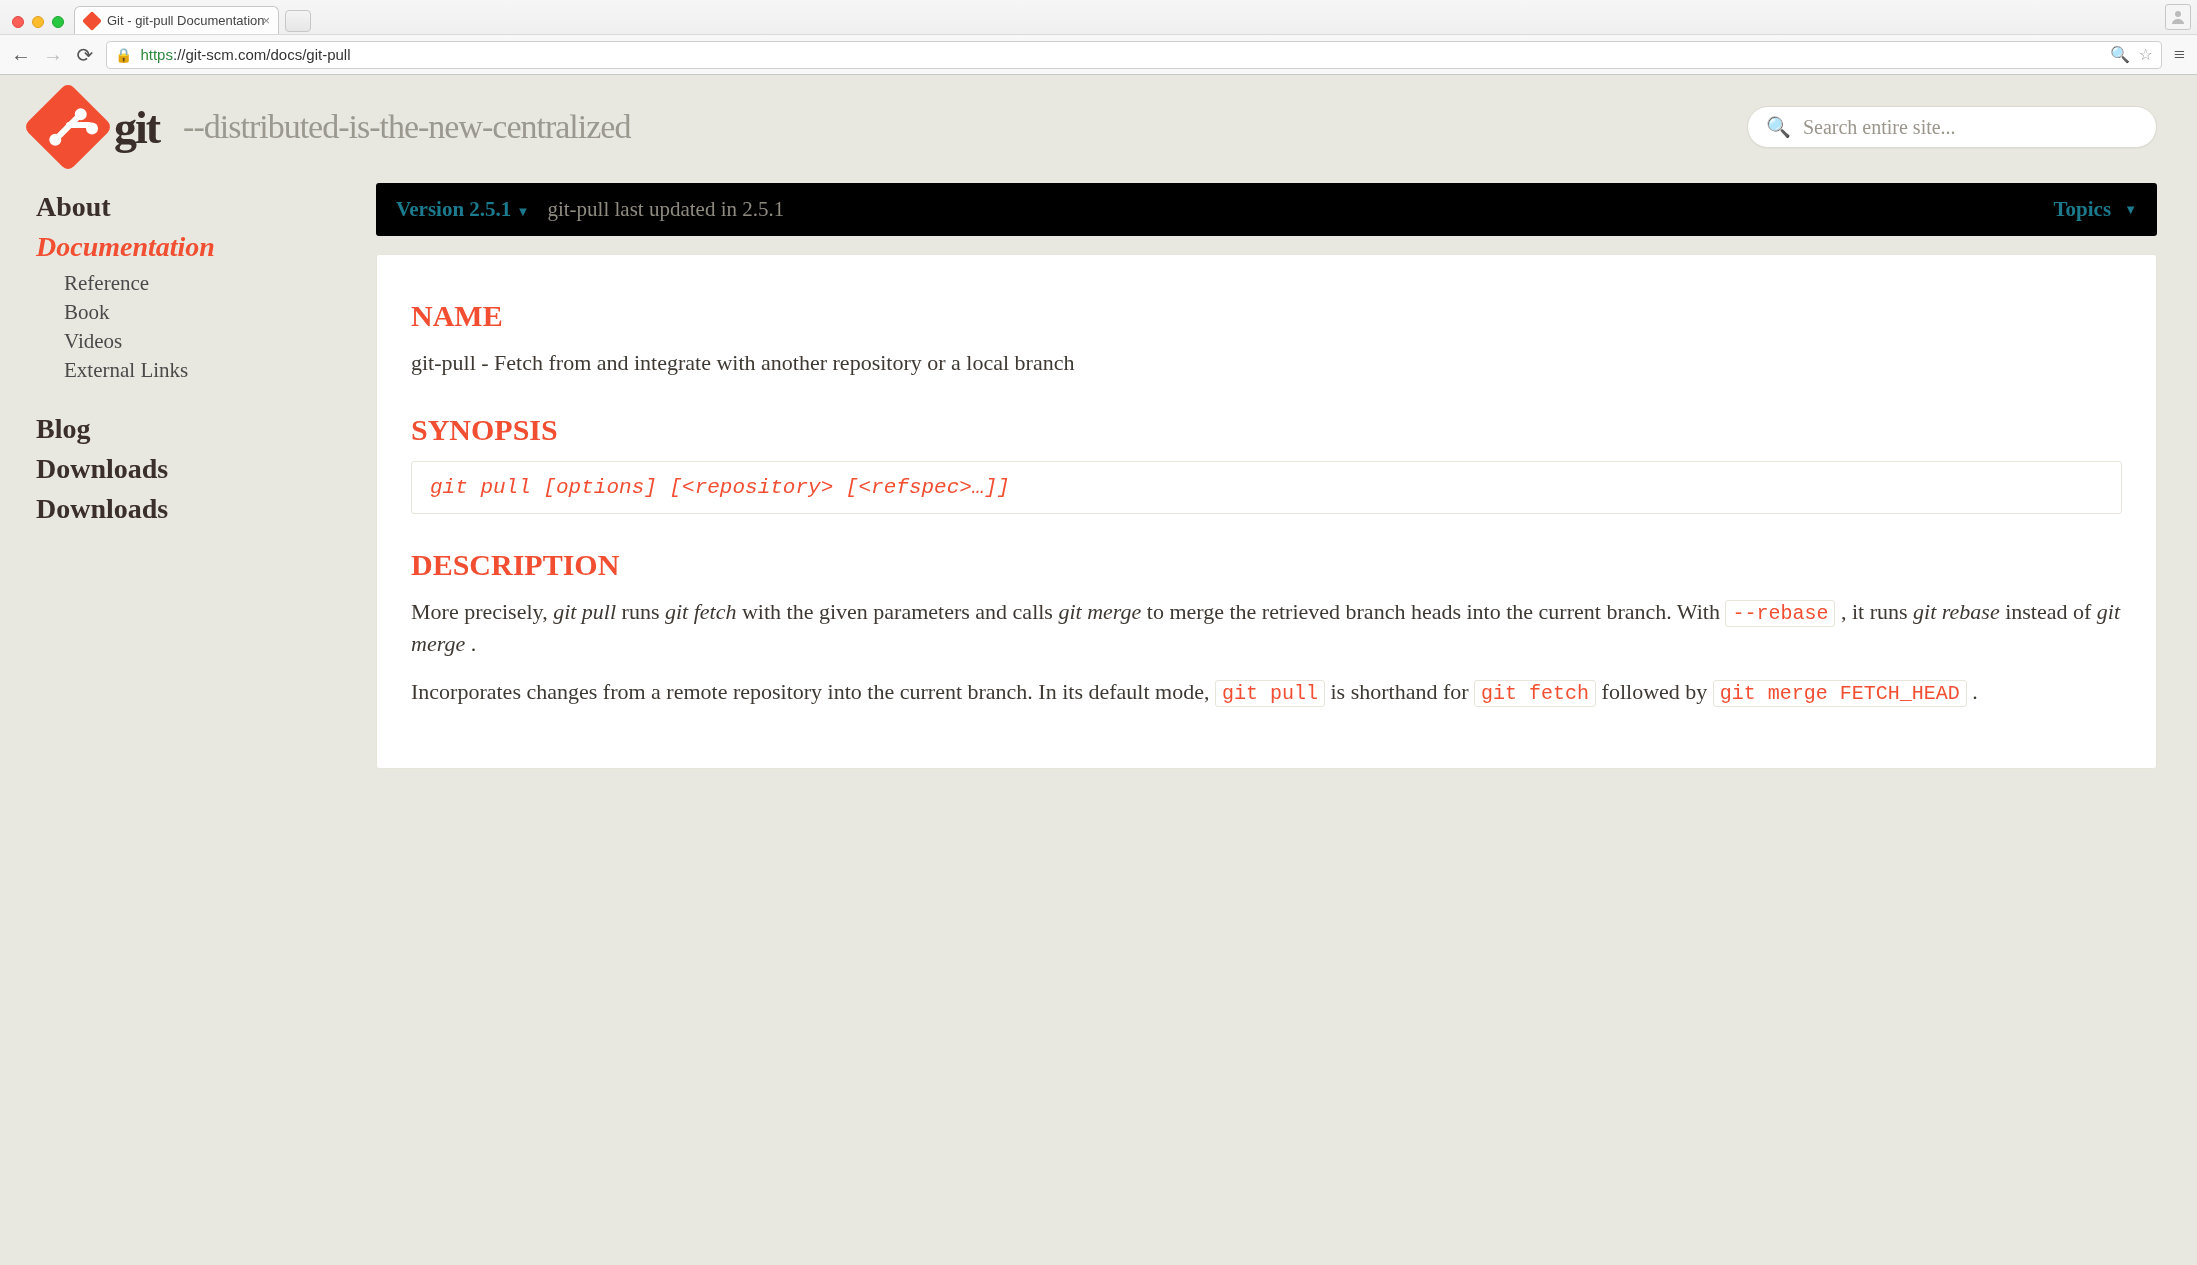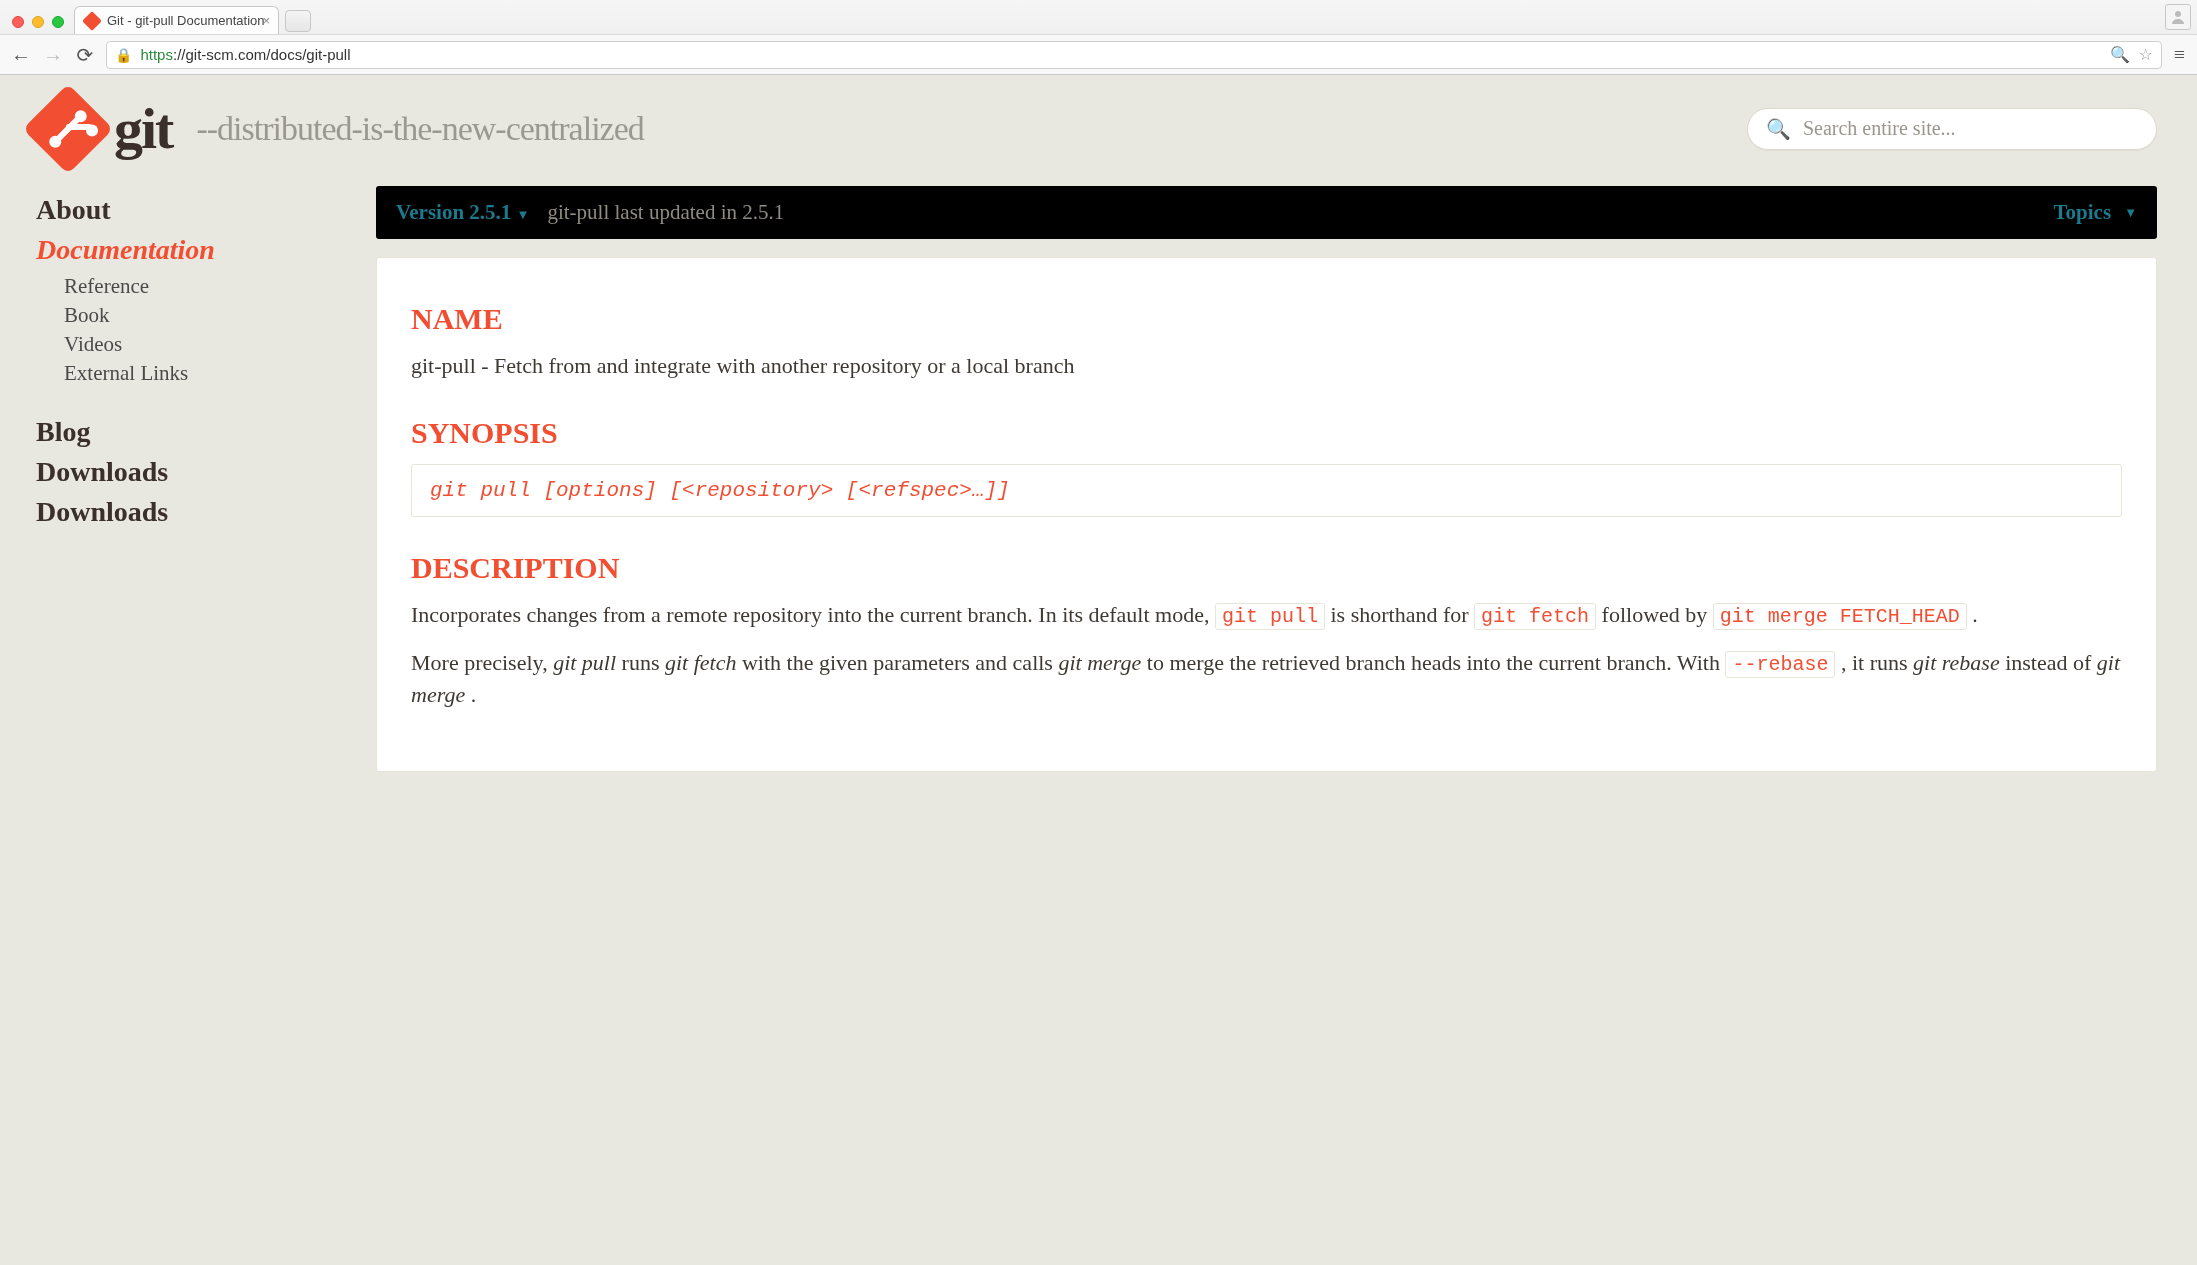--- a/index.html
+++ b/index.html
@@ -99,21 +99,21 @@
   }
   .git-logo::after {
     width:26px; height:6px; left:29px; top:29px; border-radius:3px; transform-origin:left; transform:rotate(-45deg);
   }
   .git-logo .n1,.git-logo .n2,.git-logo .n3{
     position:absolute;width:12px;height:12px;background:#fff;border-radius:50%;
   }
   .git-logo .n1{left:26px;top:8px;}
   .git-logo .n2{left:26px;top:44px;}
   .git-logo .n3{left:44px;top:10px;}
-  .wordmark { font-size:58px; font-weight:700; color:#3a2f2a; letter-spacing:-2px; }
+  .wordmark { font-size:46px; font-weight:700; color:#3a2f2a; letter-spacing:-2px; }
   .tagline { font-size:34px; color:#9b9890; margin-left:10px; letter-spacing:-1px;}
   .search-box {
     width:410px; height:42px; border:1px solid #dcd9cf; border-radius:21px;
     background:#fff; display:flex; align-items:center; gap:12px; padding:0 18px;
     box-shadow:0 1px 1px rgba(0,0,0,.04);
   }
   .search-box .mag { color:#8f8b80; font-size:20px; }
   .search-box input {
     border:none; outline:none; flex:1; font-size:20px; font-family:Georgia,serif;
     color:#555; background:transparent;
@@ -258,40 +258,40 @@
       <article class="doc">
         <h2>NAME</h2>
         <p>git-pull - Fetch from and integrate with another repository or a local branch</p>
 
         <h2 class="spaced-top">SYNOPSIS</h2>
         <div class="codebox">git pull [options] [&lt;repository&gt; [&lt;refspec&gt;…]]</div>
 
         <h2 class="spaced-top">DESCRIPTION</h2>
 
         <p>
-          <span>Incorporates changes from a remote repository into the current branch. In its default mode, </span>
-          <span class="inline-code">git pull</span>
-          <span> is shorthand for </span>
-          <span class="inline-code">git fetch</span>
-          <span> followed by </span>
-          <span class="inline-code">git merge FETCH_HEAD</span>
-          <span> .</span>
-        </p>
-
-        <p>
           <span>More precisely, </span>
           <em class="cmd">git pull</em>
           <span> runs </span>
           <em class="cmd">git fetch</em>
           <span> with the given parameters and calls </span>
           <em class="cmd">git merge</em>
           <span> to merge the retrieved branch heads into the current branch. With </span>
           <span class="inline-code">--rebase</span>
           <span> , it runs </span>
           <em class="cmd">git rebase</em>
           <span> instead of </span>
           <em class="cmd">git merge</em>
           <span>.</span>
         </p>
+
+        <p>
+          <span>Incorporates changes from a remote repository into the current branch. In its default mode, </span>
+          <span class="inline-code">git pull</span>
+          <span> is shorthand for </span>
+          <span class="inline-code">git fetch</span>
+          <span> followed by </span>
+          <span class="inline-code">git merge FETCH_HEAD</span>
+          <span> .</span>
+        </p>
       </article>
     </div>
   </div>
 </div>
 
 </body></html>

